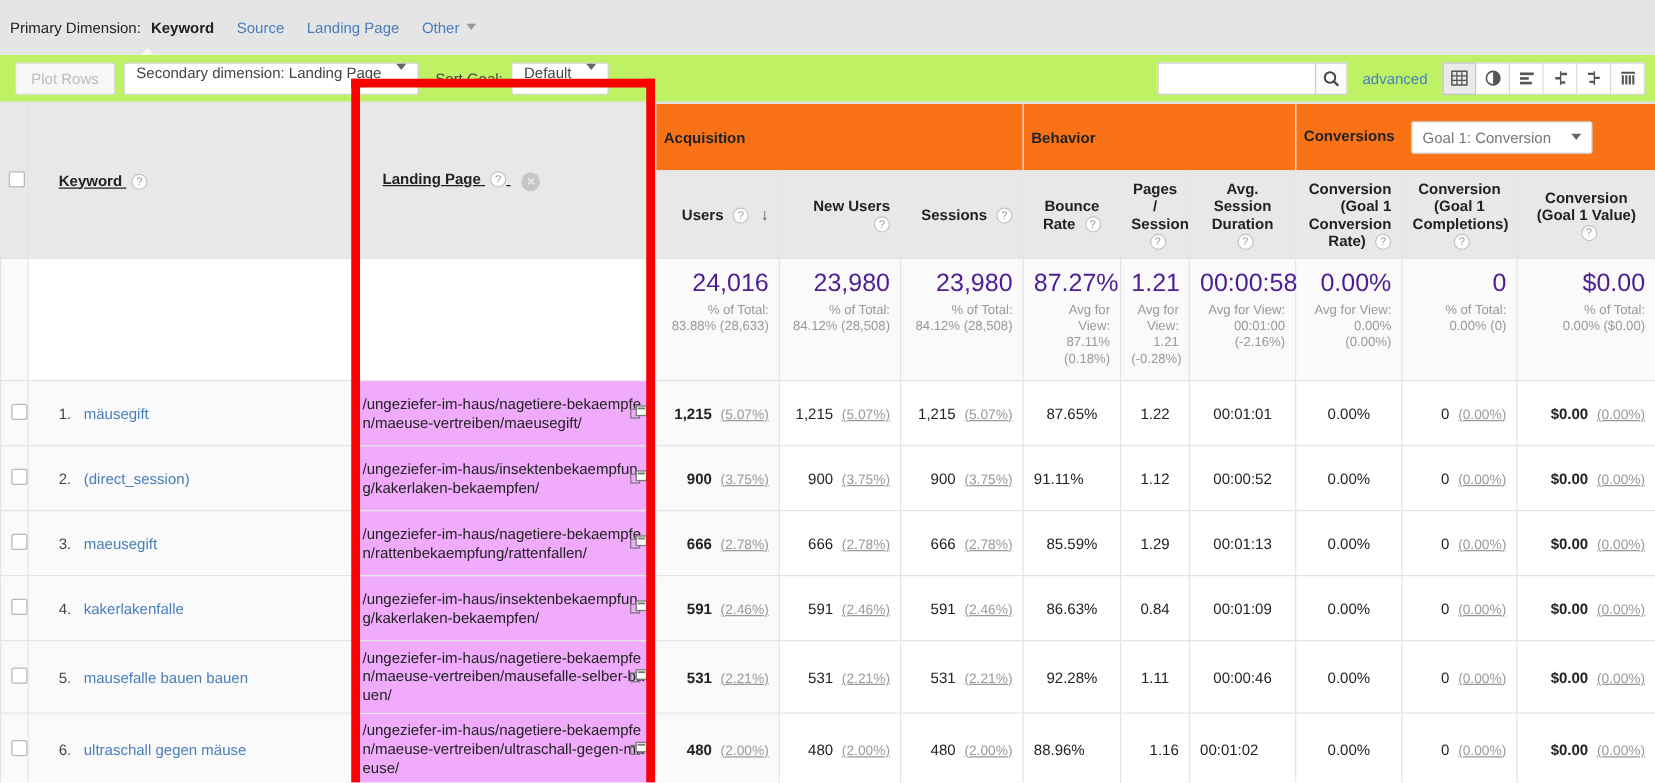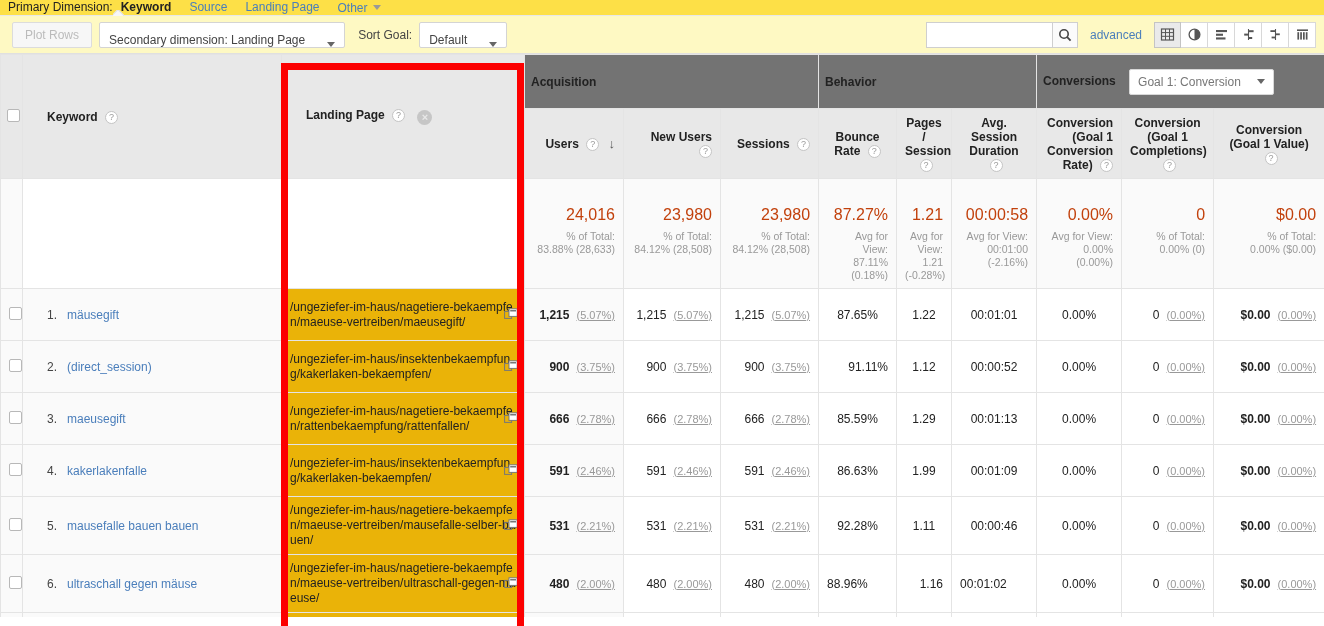--- a/index.html
+++ b/index.html
@@ -8,62 +8,62 @@
     width: 1324px; height: 626px;
     overflow: hidden;
     background: #fff;
     font-family: "Liberation Sans", sans-serif;
     color: #222;
   }
   .page { position: relative; width: 1324px; height: 626px; }
 
   
   .primary-bar {
-    height: 16px;
-    display: flex; 
+    height: 44px;
+    display: flex; align-items: center;
     padding-left: 8px;
     font-size: 12px;
     border-bottom: 1px solid #e8e8e8;
-    background: #fde047;
+    background: #e5e5e5;
     position: relative;
   }
   .primary-label { color: #222; margin-right: 8px; }
   .primary-active { font-weight: bold; color: #222; margin-right: 18px; }
   .primary-link { color: #4a7ebb; margin-right: 18px; cursor: pointer; }
   .other-wrap { display: flex; align-items: center; gap: 5px; color:#4a7ebb; cursor:pointer;}
   .caret-sm {
     width: 0; height: 0;
     border-left: 4px solid transparent;
     border-right: 4px solid transparent;
     border-top: 5px solid #999;
   }
 
   
   .toolbar {
     height: 38px;
     display: flex; align-items: center;
-    background: #fef9c3;
+    background: #bef264;
     border-bottom: 1px solid #e0e0e0;
     padding: 0 8px 0 12px;
     position: relative;
   }
   .toolbar-left { display: flex; align-items: center; gap: 7px; }
   .btn-plain {
     height: 26px; padding: 0 12px;
     border: 1px solid #dcdcdc; border-radius: 2px;
     background: #f7f7f7; color: #bbb;
     font-size: 12px; line-height: 24px;
     cursor: default;
   }
   .btn-select {
     height: 26px; padding: 0 9px;
     border: 1px solid #d4d4d4; border-radius: 2px;
     background: #fff; color: #444;
     font-size: 12px;
-    display: flex; align-items: flex-end; gap: 22px;
+    display: flex; align-items: flex-start; gap: 12px;
     cursor: pointer;
   }
   .sort-label { font-size: 12px; color: #444; margin-left: 6px; }
   .caret-dd {
     width: 0; height: 0;
     border-left: 4px solid transparent;
     border-right: 4px solid transparent;
     border-top: 5px solid #666;
   }
   
@@ -114,38 +114,38 @@
     width: 1324px;
     border-collapse: collapse;
     table-layout: fixed;
     font-size: 12px;
   }
   table.ga th, table.ga td {
     border: 1px solid #e4e4e4;
     vertical-align: middle;
   }
   .grp-head {
-    background: #737373;
+    background: #f97316;
     height: 54px;
     font-weight: bold;
     font-size: 12px;
     color: #222;
     text-align: left;
     padding-left: 6px;
   }
   .col-head {
     background: #e8e8e8;
     height: 70px;
     font-weight: bold;
     font-size: 12px;
     color: #222;
     padding: 4px 8px;
     text-align: right;
   }
-  .col-head.dim { text-align: left; padding-left: 24px; vertical-align: middle; }
+  .col-head.dim { text-align: left; padding-left: 24px; vertical-align: middle; text-decoration: underline; }
   .help {
     display: inline-flex; align-items: center; justify-content: center;
     width: 13px; height: 13px; border-radius: 50%;
     background: #fff; border: 1px solid #c4c4c4;
     color: #9a9a9a; font-size: 9px; font-weight: normal;
     line-height: 1; margin-left: 4px; vertical-align: 1px;
     cursor: pointer;
   }
   .close-chip {
     display: inline-flex; align-items:center; justify-content:center;
@@ -167,37 +167,37 @@
 
   
   tr.totals td {
     background: #fafafa;
     height: 98px;
     padding: 8px 8px 6px;
     text-align: right;
     vertical-align: top;
   }
   tr.totals td.first { background: #fff; }
-  .big { font-size: 16px; color: #c2410c; font-weight: normal; line-height: 24px; margin-top: 16px; }
+  .big { font-size: 20px; color: #4c1d95; font-weight: normal; line-height: 24px; }
   .sub { font-size: 10.5px; color: #999; line-height: 13px; margin-top: 3px; }
 
   
   tbody tr.data td { height: 52px; padding: 6px 8px; }
   td.cb { width: 22px; padding: 0; text-align: center; background: #fafafa; }
   .chk {
     width: 13px; height: 13px; display: inline-block;
     border: 1px solid #b8b8b8; border-radius: 2px; background: #fff;
     cursor: pointer;
   }
   td.kw { background: #fafafa; padding-left: 0; }
   .kw-inner { display: flex; align-items: center; }
   .idx { width: 36px; text-align: right; color: #444; font-size: 12px; padding-right: 10px; }
   .kw-link { color: #4a7ebb; font-size: 12px; cursor: pointer; }
 
-  td.lp { background: #eab308; padding: 6px 26px 6px 8px; position: relative; }
+  td.lp { background: #f0abfc; padding: 6px 26px 6px 8px; position: relative; }
   .lp-text {
     font-size: 12px; color: #222; line-height: 15px;
     word-break: break-all;
   }
   .lp-ext {
     position: absolute; right: 6px; top: 50%;
     transform: translateY(-50%);
     width: 14px; height: 14px; cursor: pointer;
   }
   td.num { text-align: right; font-size: 12px; color: #222; background: #fff; }
@@ -485,21 +485,21 @@
               <div class="lp-text">/ungeziefer-im-haus/insektenbekaempfung/kakerlaken-bekaempfen/</div>
               <svg class="lp-ext" viewBox="0 0 14 14">
                 <rect x="0.6" y="3.4" width="7" height="7" fill="none" stroke="#777" stroke-width="1"></rect>
                 <rect x="5" y="0.8" width="8.2" height="7.6" fill="#fff" stroke="#777" stroke-width="1"></rect>
                 <rect x="6.2" y="2" width="5.8" height="1.5" fill="#777"></rect>
               </svg>
             </td>
             <td class="num shade"><b>900</b><span class="pct">(3.75%)</span></td>
             <td class="num"><span>900</span><span class="pct">(3.75%)</span></td>
             <td class="num"><span>900</span><span class="pct">(3.75%)</span></td>
-            <td class="num" style="text-align:right">91.11%</td>
+            <td class="num" style="text-align:left">91.11%</td>
             <td class="num" style="text-align:center">1.12</td>
             <td class="num" style="text-align:center">00:00:52</td>
             <td class="num" style="text-align:center">0.00%</td>
             <td class="num"><span>0</span><span class="pct">(0.00%)</span></td>
             <td class="num"><b>$0.00</b><span class="pct">(0.00%)</span></td>
           </tr>
           <tr class="data">
             <td class="cb"><span class="chk"></span></td>
             <td class="kw">
               <div class="kw-inner">
@@ -538,21 +538,21 @@
               <svg class="lp-ext" viewBox="0 0 14 14">
                 <rect x="0.6" y="3.4" width="7" height="7" fill="none" stroke="#777" stroke-width="1"></rect>
                 <rect x="5" y="0.8" width="8.2" height="7.6" fill="#fff" stroke="#777" stroke-width="1"></rect>
                 <rect x="6.2" y="2" width="5.8" height="1.5" fill="#777"></rect>
               </svg>
             </td>
             <td class="num shade"><b>591</b><span class="pct">(2.46%)</span></td>
             <td class="num"><span>591</span><span class="pct">(2.46%)</span></td>
             <td class="num"><span>591</span><span class="pct">(2.46%)</span></td>
             <td class="num" style="text-align:center">86.63%</td>
-            <td class="num" style="text-align:center">1.99</td>
+            <td class="num" style="text-align:center">0.84</td>
             <td class="num" style="text-align:center">00:01:09</td>
             <td class="num" style="text-align:center">0.00%</td>
             <td class="num"><span>0</span><span class="pct">(0.00%)</span></td>
             <td class="num"><b>$0.00</b><span class="pct">(0.00%)</span></td>
           </tr>
           <tr class="data">
             <td class="cb"><span class="chk"></span></td>
             <td class="kw">
               <div class="kw-inner">
                 <span class="idx">5.</span>

